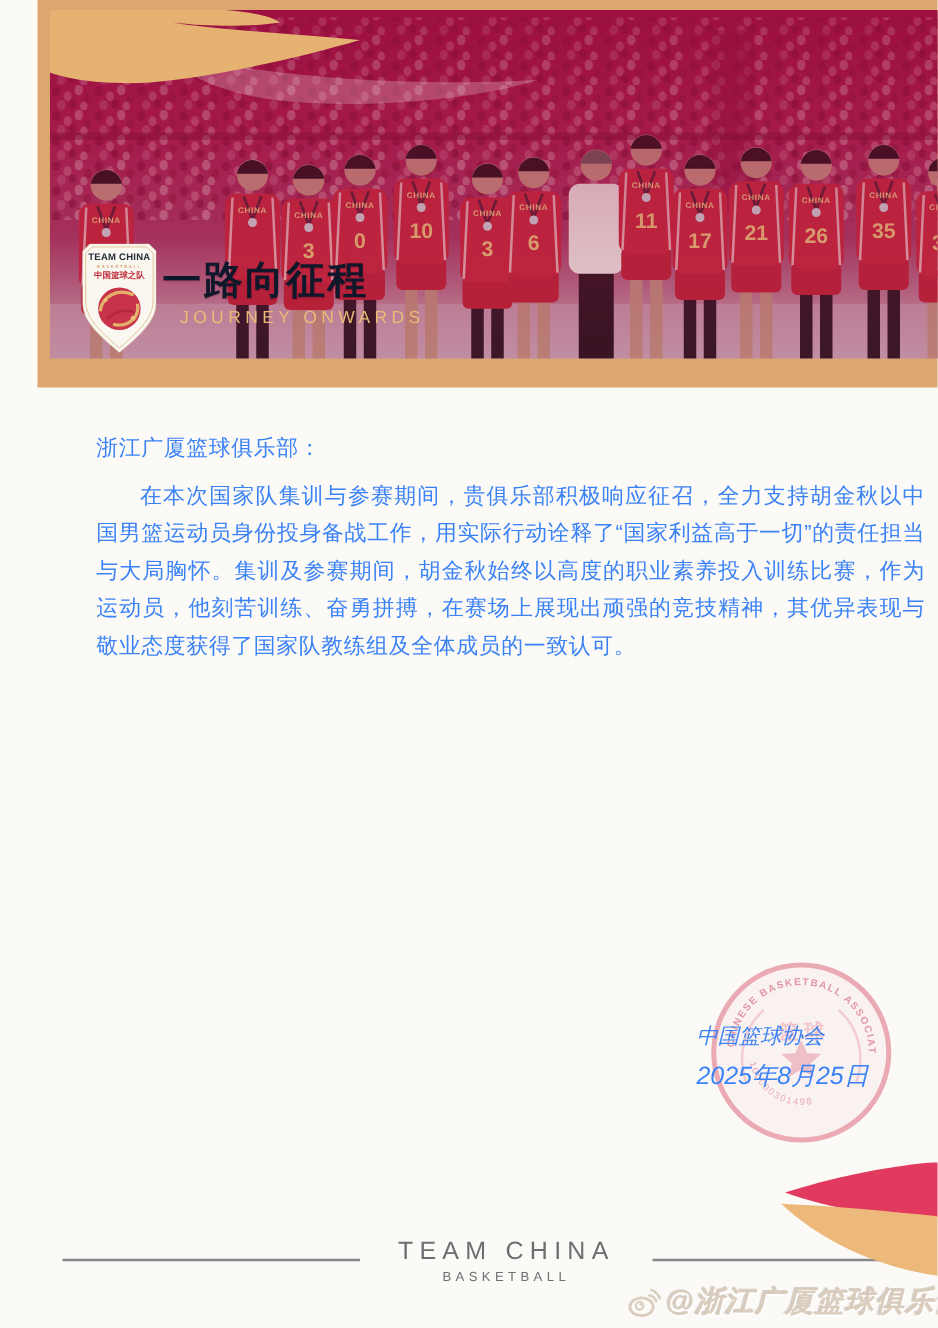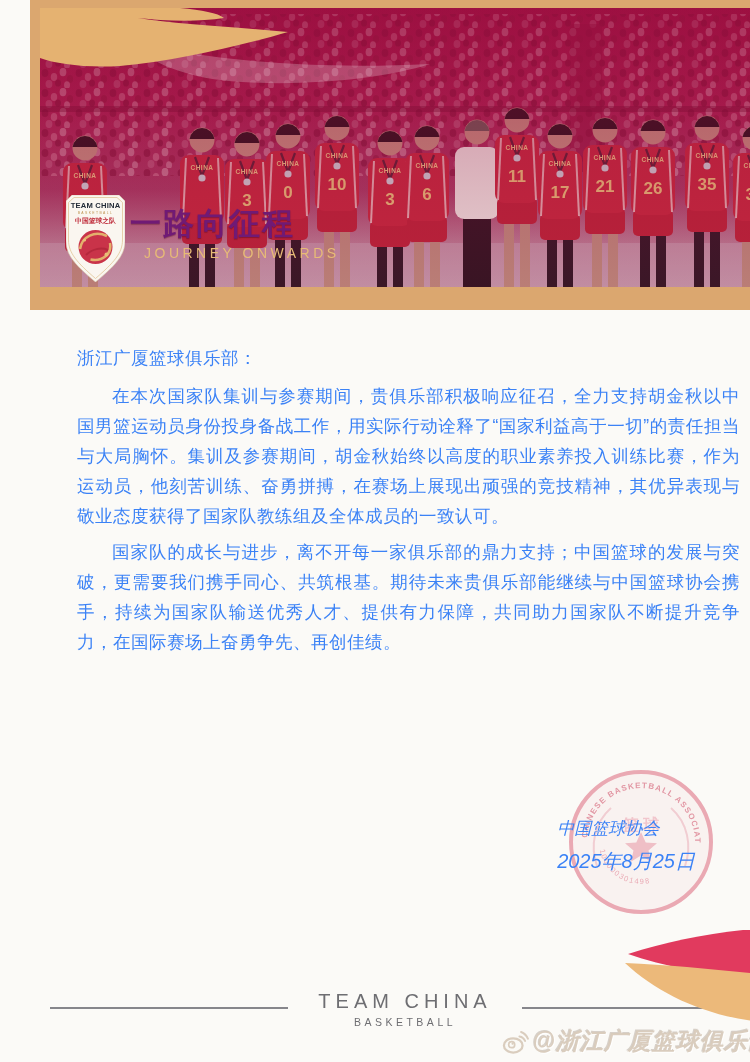--- a/index.html
+++ b/index.html
@@ -5,21 +5,21 @@
   html,body{margin:0;padding:0;}
   body{width:750px;height:1062px;background:#fbfaf7;font-family:"Liberation Sans",sans-serif;overflow:hidden;position:relative;}
   .page{position:relative;width:750px;height:1062px;background:#fbfaf7;padding-left:30px;}
 
   
   .banner{position:relative;width:750px;height:310px;background:#dba76f;}
   .banner-photo{position:absolute;left:10px;top:8px;right:10px;bottom:23px;overflow:hidden;}
   .banner-photo svg{display:block;width:100%;height:100%;}
   .badge{position:absolute;left:36px;top:195px;width:59px;height:87px;z-index:5;}
   .banner-title{position:absolute;left:100px;top:208px;z-index:5;}
-  .title-cn{font-size:31px;font-weight:900;color:#701a75;letter-spacing:2px;line-height:1.05;text-shadow:0 1px 1px rgba(60,0,20,.35);}
+  .title-cn{font-size:31px;font-weight:900;color:#0f172a;letter-spacing:2px;line-height:1.05;text-shadow:0 1px 1px rgba(60,0,20,.35);}
   .title-en{font-size:14px;font-weight:normal;color:#e7bb76;letter-spacing:3.5px;margin-top:4px;padding-left:14px;text-align:center;}
 
   
   .letter-body{position:relative;width:750px;height:620px;box-sizing:border-box;padding:33px 40px 0 47px;color:#3b82f6;}
   .letter-body p{margin:0 0 6px 0;font-size:17.5px;line-height:30px;letter-spacing:.5px;text-align:justify;}
   p.salutation{margin-bottom:8px;}
   p.para{text-indent:2em;}
   .sig-block{position:absolute;top:507px;right:85px;z-index:3;font-style:italic;}
   .sig-name{font-size:17px;line-height:24px;margin-bottom:8px;}
   .sig-date{font-size:20px;line-height:24px;}
@@ -261,21 +261,20 @@
 
     <div class="banner-title">
       <div class="title-cn">一路向征程</div>
       <div class="title-en">JOURNEY ONWARDS</div>
     </div>
   </div>
 
   <div class="letter-body">
     <p class="salutation">浙江广厦篮球俱乐部：</p>
     <p class="para">在本次国家队集训与参赛期间，贵俱乐部积极响应征召，全力支持胡金秋以中国男篮运动员身份投身备战工作，用实际行动诠释了“国家利益高于一切”的责任担当与大局胸怀。集训及参赛期间，胡金秋始终以高度的职业素养投入训练比赛，作为运动员，他刻苦训练、奋勇拼搏，在赛场上展现出顽强的竞技精神，其优异表现与敬业态度获得了国家队教练组及全体成员的一致认可。</p>
-    <p class="para">国家队的成长与进步，离不开每一家俱乐部的鼎力支持；中国篮球的发展与突破，更需要我们携手同心、共筑根基。期待未来贵俱乐部能继续与中国篮球协会携手，持续为国家队输送优秀人才、提供有力保障，共同助力国家队不断提升竞争力，在国际赛场上奋勇争先、再创佳绩。</p>
 
     <svg class="stamp" viewBox="0 0 148 148">
       <circle cx="74" cy="74" r="70" fill="rgba(238,170,180,0.10)" stroke="#e9a3ae" stroke-width="4"></circle>
       <defs>
         <path id="sealTopArc" d="M 20 74 A 54 54 0 1 1 128 74" fill="none"></path>
         <path id="sealBottomArc" d="M 32 74 A 42 42 0 0 0 116 74" fill="none"></path>
       </defs>
       <text font-size="8" fill="#e08f9d" letter-spacing="1.2" font-weight="bold">
         <textPath href="#sealTopArc" startOffset="4">CHINESE BASKETBALL ASSOCIATION</textPath>
       </text>

